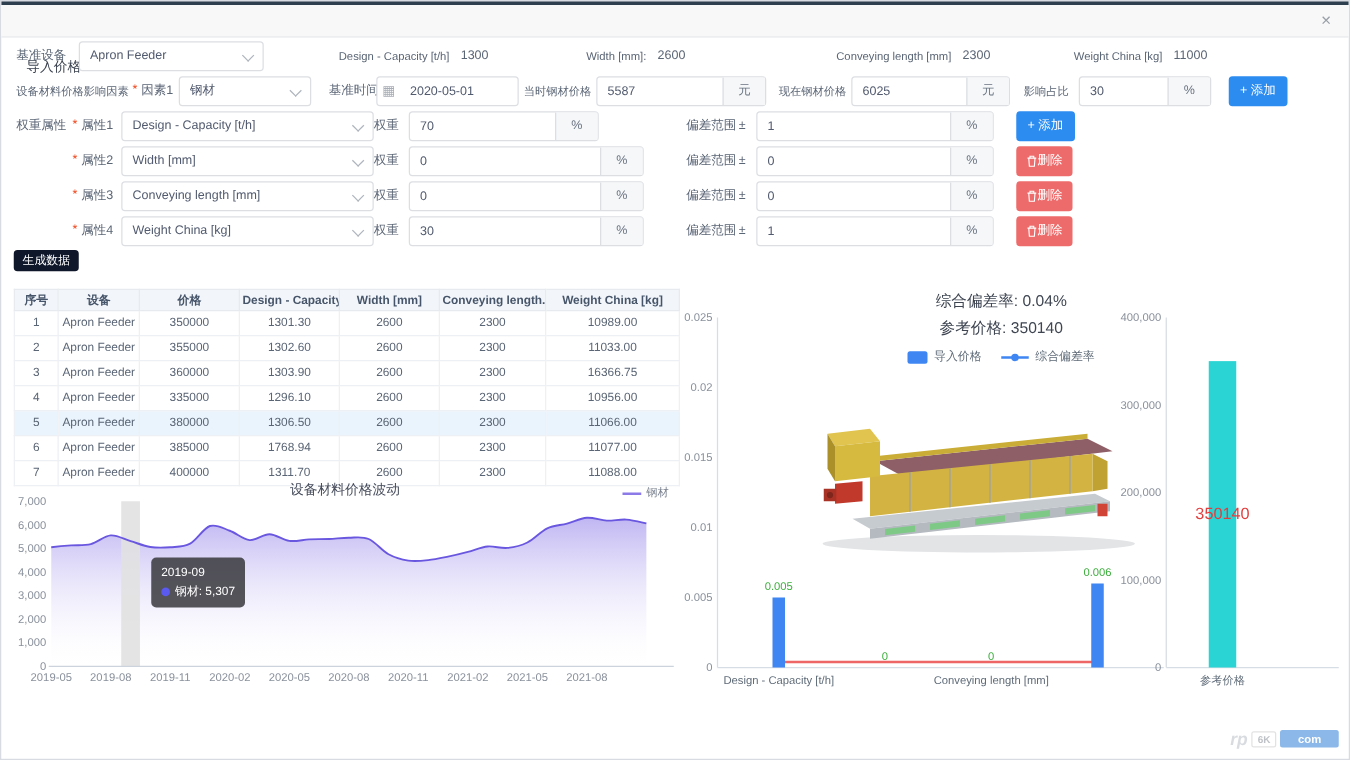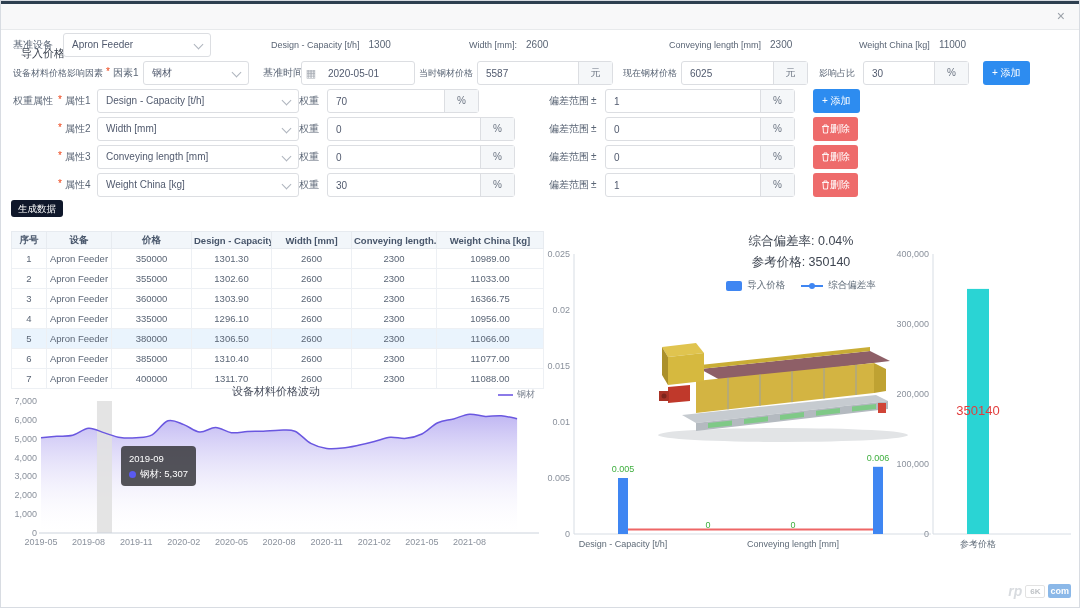--- a/index.html
+++ b/index.html
@@ -40,21 +40,21 @@
   .rp-legend{position:absolute;left:90px;top:56px;width:330px;display:flex;justify-content:center;align-items:center;gap:16px;font-size:9.5px;color:#5f6b78;}
   .rp-legend .item{display:flex;align-items:center;gap:5px;}
   .lg-bar{display:inline-block;width:16px;height:10px;border-radius:2px;background:#3f86f2;}
   .lg-line{display:inline-block;width:22px;height:2px;background:#3f86f2;position:relative;}
   .lg-dot{position:absolute;left:8px;top:-2px;width:6px;height:6px;border-radius:50%;background:#3f86f2;}
   .machine{position:absolute;left:92px;top:112px;}
   svg text{font-family:"Liberation Sans","DejaVu Sans",sans-serif;}
   .wm{position:absolute;right:8px;bottom:8px;display:flex;align-items:center;gap:3px;opacity:0.55;}
   .wm .g{color:#b9bfc6;font-size:14px;font-weight:bold;font-style:italic;}
   .wm .chip-w{background:#fff;border:1px solid #ccc;color:#8a9097;font-size:8px;padding:1px 4px;border-radius:2px;font-weight:bold;}
-  .wm .chip-b{background:#2d7fd6;color:#fff;font-size:9px;padding:2px 2px;border-radius:2px;font-weight:bold;}
+  .wm .chip-b{background:#2d7fd6;color:#fff;font-size:9px;padding:2px 14px;border-radius:2px;font-weight:bold;}
 </style>
 </head>
 <body>
 
 <div class="screen">
   <div class="top-strip"></div>
 
   <div class="hdr">
     <span class="t">导入价格</span>
     <span class="close">×</span>
@@ -277,21 +277,21 @@
           <td>380000</td>
           <td>1306.50</td>
           <td>2600</td>
           <td>2300</td>
           <td>11066.00</td>
         </tr>
         <tr>
           <td>6</td>
           <td>Apron Feeder</td>
           <td>385000</td>
-          <td>1310.40</td>
+          <td>1768.94</td>
           <td>2600</td>
           <td>2300</td>
           <td>11077.00</td>
         </tr>
         <tr>
           <td>7</td>
           <td>Apron Feeder</td>
           <td>400000</td>
           <td>1311.70</td>
           <td>2600</td>

